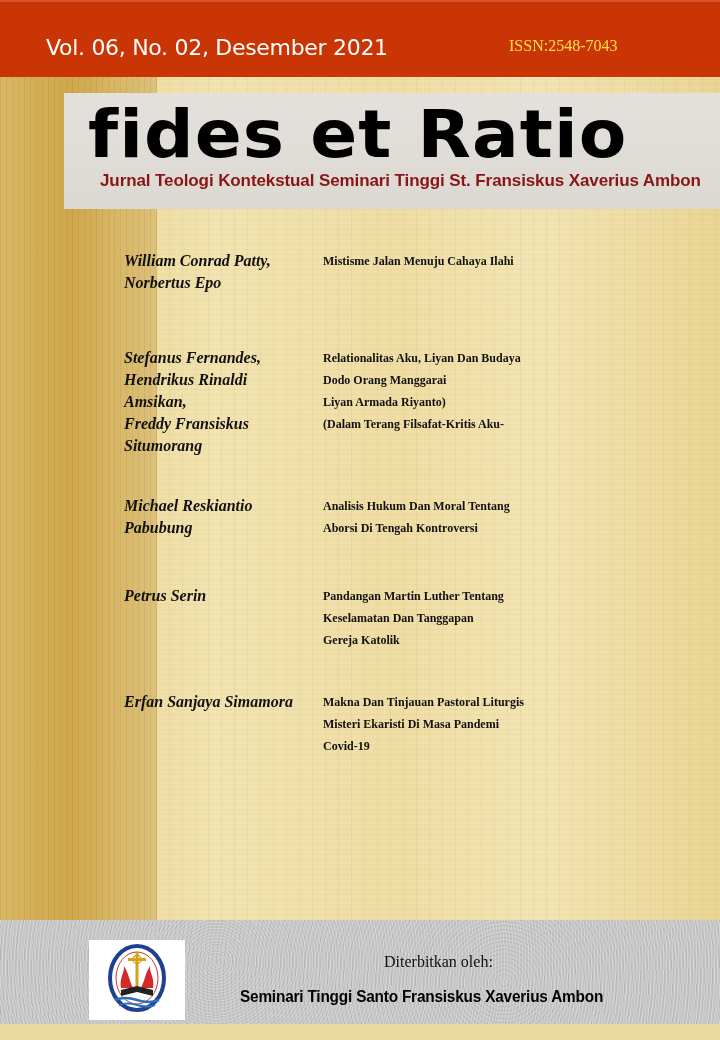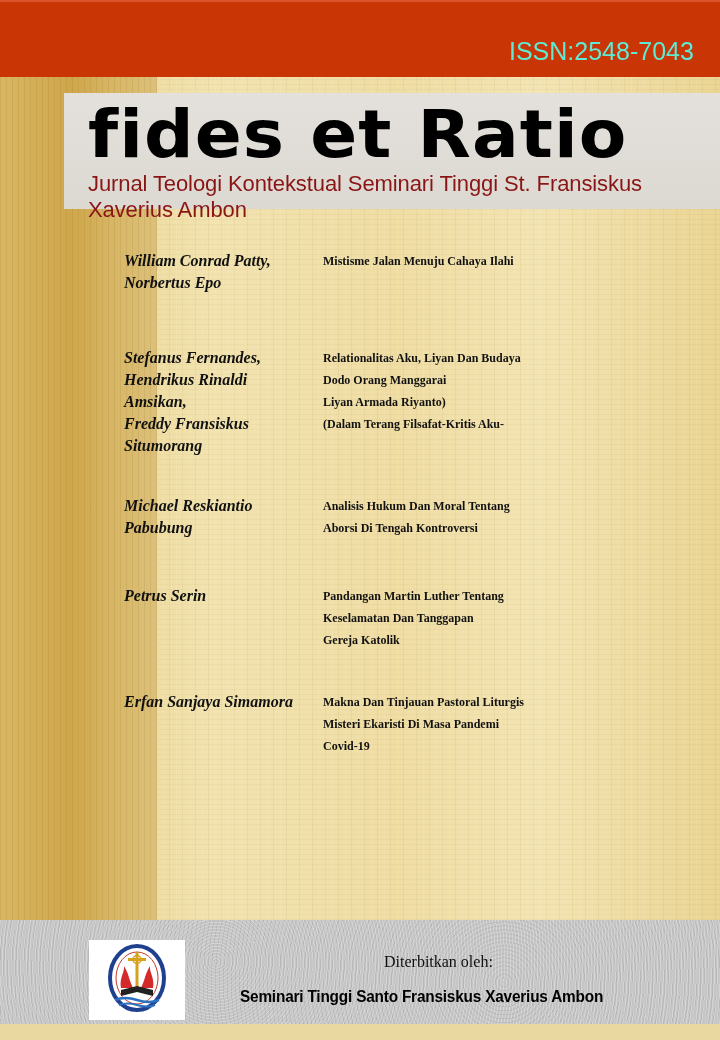--- a/index.html
+++ b/index.html
@@ -23,36 +23,36 @@
     border-top:2px solid #d9542a;
     box-sizing:border-box;
   }
   .vol {
     position:absolute; left:46px; top:33px;
     font-family:"DejaVu Sans", sans-serif; font-size:22px; color:#fff;
     letter-spacing:-0.3px;
   }
   .issn {
     position:absolute; left:509px; top:35px;
-    font-family:Liberation Sans, sans-serif; font-size:25px; color:#5eead4;
+    font-family:Liberation Serif, serif; font-size:16px; color:#fde047;
   }
   .title-box {
     position:absolute; left:64px; top:77px; width:656px; height:116px;
     background:linear-gradient(180deg,#e4e1dc 0%, #dcd9d3 100%);
     margin-top:16px;
   }
   .title {
     position:absolute; left:24px; top:2px;
     font-family:"DejaVu Sans", sans-serif; font-weight:bold; font-size:66px;
     letter-spacing:1px; color:#000; line-height:80px;
     transform:scaleX(1.05); transform-origin:left center;
   }
   .subtitle {
-    position:absolute; left:24px; top:78px;
-    font-family:"Liberation Sans", sans-serif; font-weight:normal; font-size:22px;
+    position:absolute; left:36px; top:78px;
+    font-family:"Liberation Sans", sans-serif; font-weight:bold; font-size:17px;
     color:#8a1515; letter-spacing:-0.1px;
   }
   .articles {
     position:absolute; left:80px; top:250px; width:580px;
   }
   .article { position:absolute; left:0; width:580px; }
   .author {
     position:absolute; left:0; width:220px;
     font-family:"Liberation Serif", serif; font-style:italic; font-weight:bold;
     font-size:16px; line-height:22px; color:#111;margin-left:44px;
@@ -84,20 +84,21 @@
     color:#000; letter-spacing:-0.2px; transform:scaleX(0.96); transform-origin:left center;
   }
 </style>
 </head>
 <body>
 
 <div class="paper"></div>
 <div class="left-strip"></div>
 
 <div class="top-band">
+  <div class="vol">Vol. 06, No. 02, Desember 2021</div>
   <div class="issn">ISSN:2548-7043</div>
 </div>
 
 <div class="title-box">
   <div class="title">fides et Ratio</div>
   <div class="subtitle">Jurnal Teologi Kontekstual Seminari Tinggi St. Fransiskus Xaverius Ambon</div>
 </div>
 
 <div class="articles">
   <div class="article" style="top:0px;">

